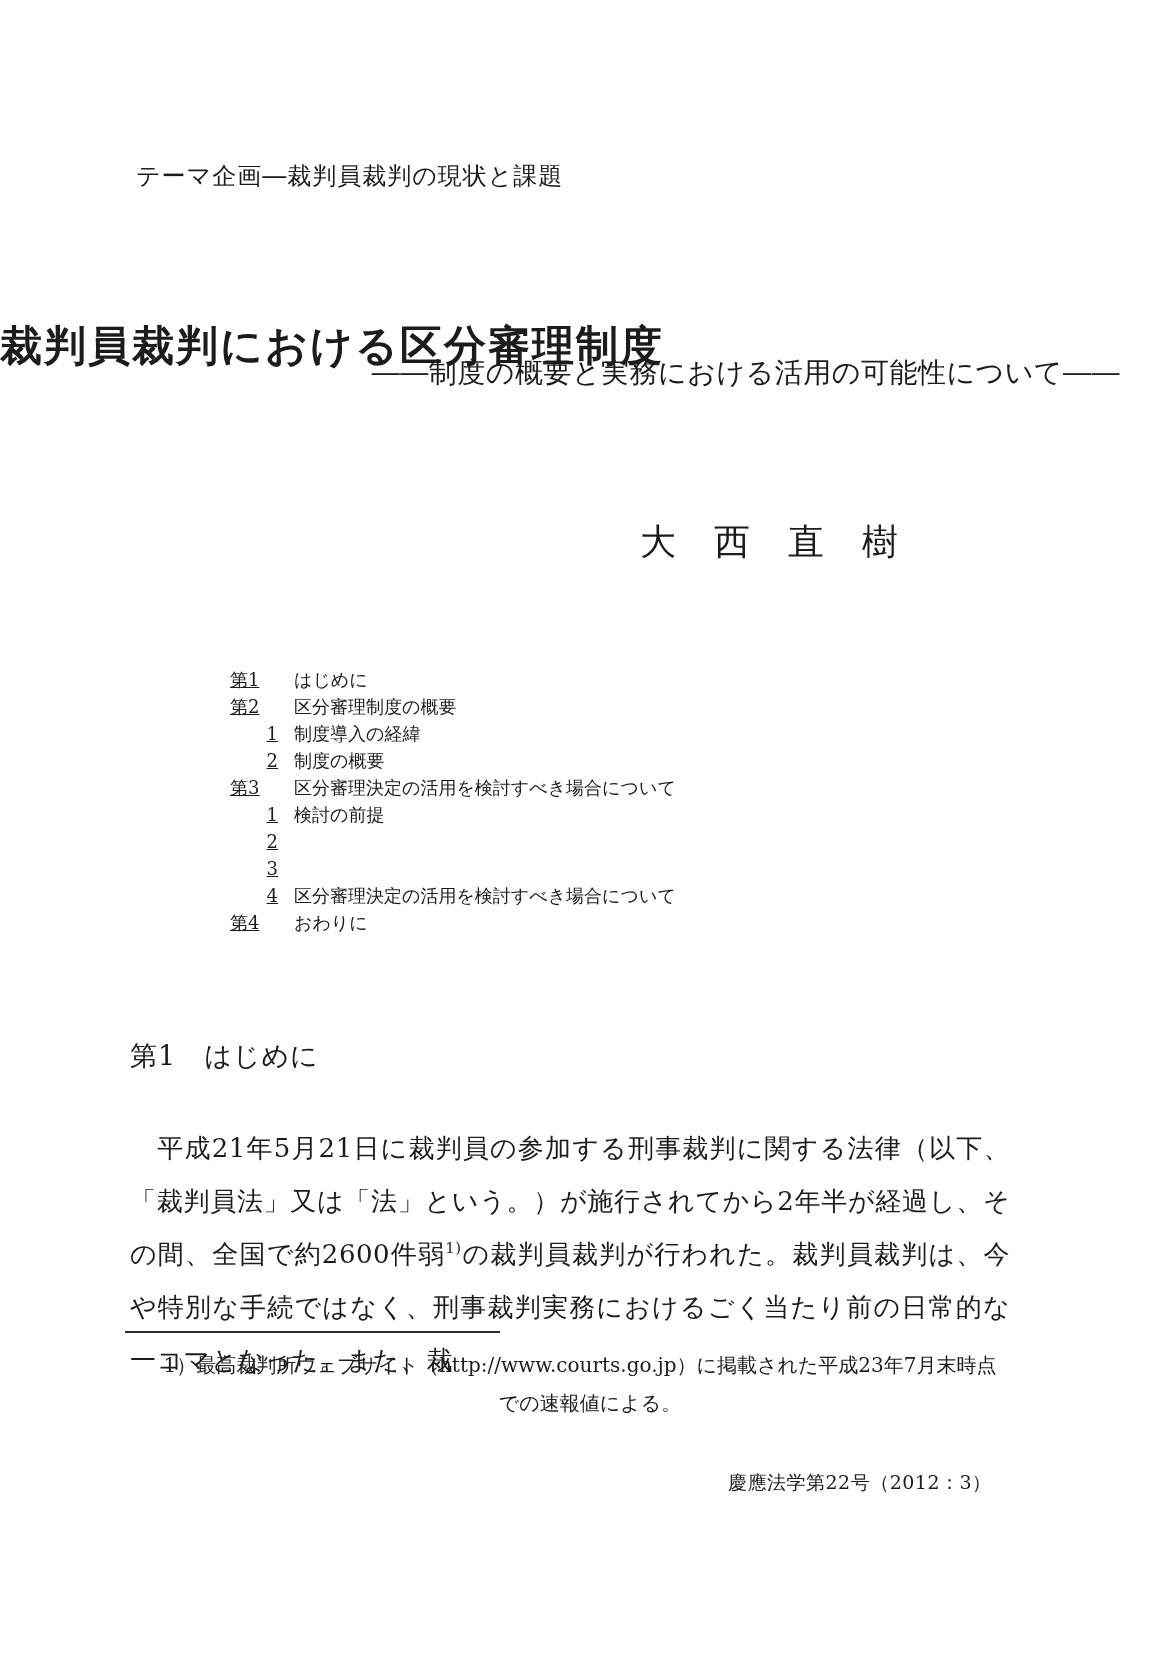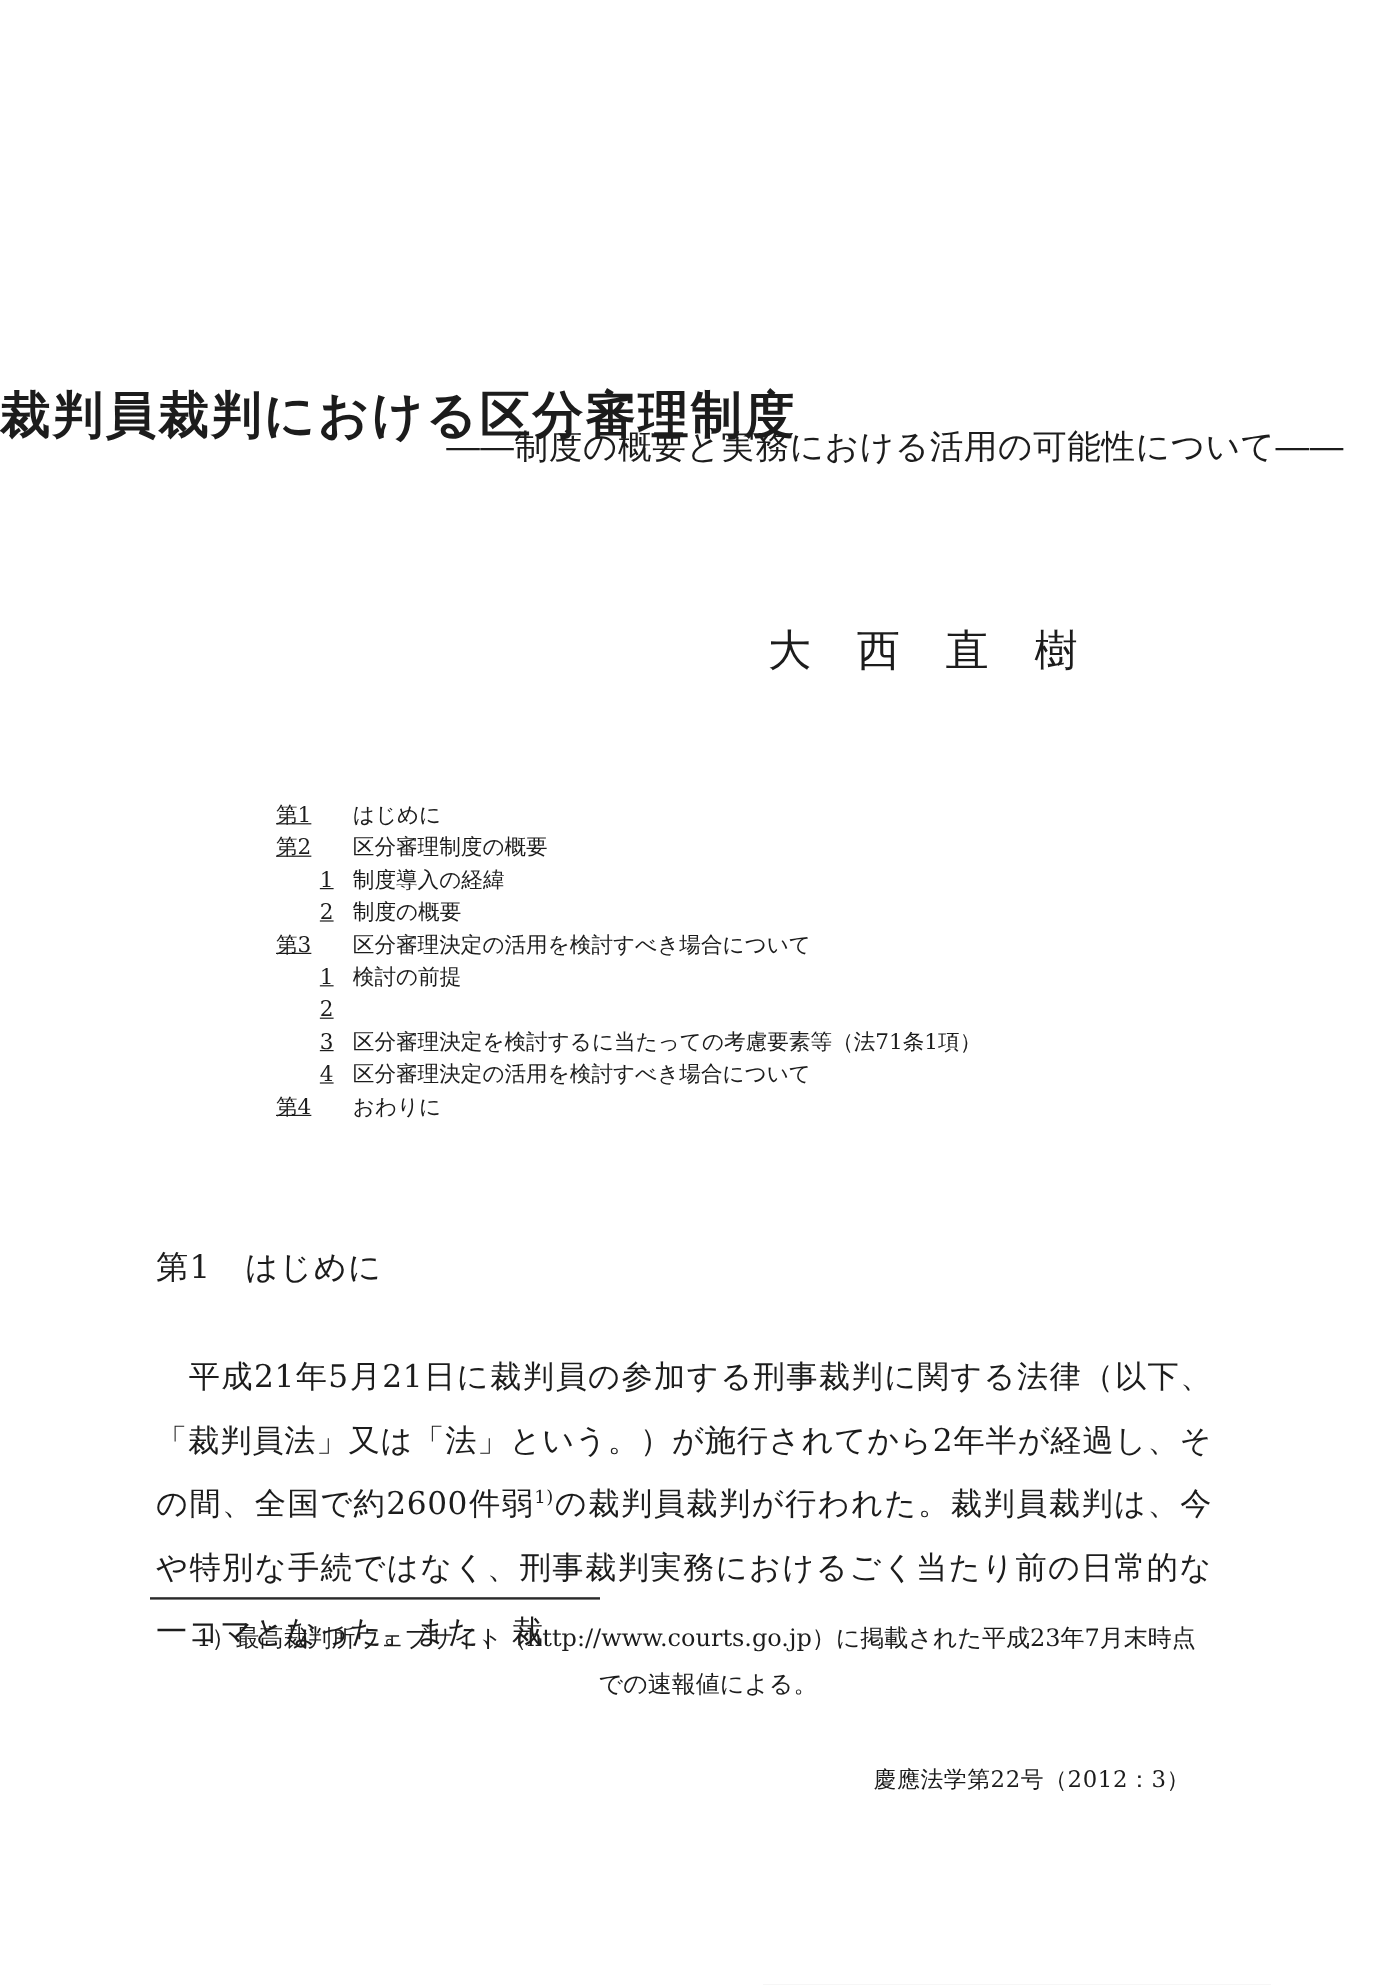--- a/index.html
+++ b/index.html
@@ -122,20 +122,21 @@
     font-size: 19px;
     letter-spacing: 0.5px;
     margin-top: 40px;
   }
 </style>
 </head>
 <body>
 
 <div class="page">
 
+  <div class="series-header">テーマ企画―裁判員裁判の現状と課題</div>
 
   <h1 class="article-title">裁判員裁判における区分審理制度</h1>
 
   <div class="article-subtitle">――制度の概要と実務における活用の可能性について――</div>
 
   <div class="author-name">大　西　直　樹</div>
 
   <div class="toc">
     <div class="toc-row level1">
       <span class="toc-num">第1</span>
@@ -159,21 +160,20 @@
     </div>
     <div class="toc-row level2">
       <span class="toc-num">1</span>
       <span class="toc-text">検討の前提</span>
     </div>
     <div class="toc-row level2">
       <span class="toc-num">2</span>
     </div>
     <div class="toc-row level2">
       <span class="toc-num">3</span>
-      <span class="toc-text">区分審理決定を検討するに当たっての考慮要素等（法71条1項）</span>
     </div>
     <div class="toc-row level2">
       <span class="toc-num">4</span>
       <span class="toc-text">区分審理決定の活用を検討すべき場合について</span>
     </div>
     <div class="toc-row level1">
       <span class="toc-num">第4</span>
       <span class="toc-text">おわりに</span>
     </div>
   </div>

